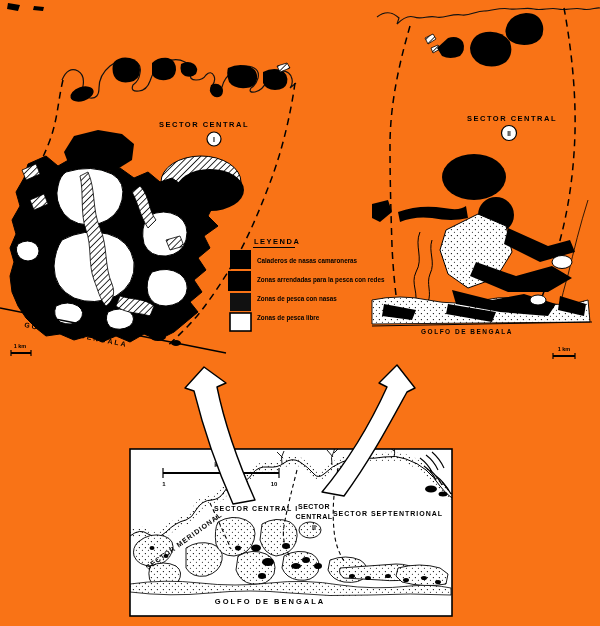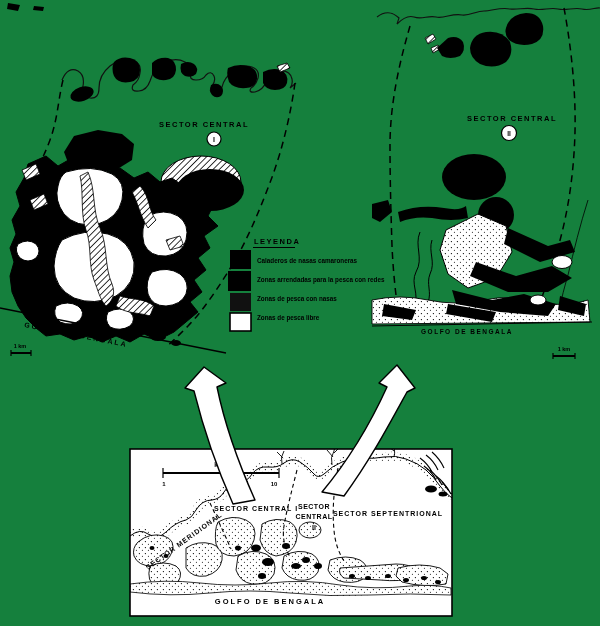--- a/index.html
+++ b/index.html
@@ -1,16 +1,16 @@
 <!DOCTYPE html>
 <html><head>
 <meta charset="utf-8">
 <style>
   html,body{margin:0;padding:0;background:#ffffff;}
-  .canvas{position:relative;width:600px;height:626px;background:#15803d;overflow:hidden;
+  .canvas{position:relative;width:600px;height:626px;background:#f97316;overflow:hidden;
           font-family:"Liberation Sans", sans-serif;}
   svg text{fill:#000;font-family:"Liberation Sans", sans-serif;}
   .lbl{font-weight:700;}
 </style>
 </head>
 <body>
 
 <div class="canvas">
 <svg width="600" height="626" viewBox="0 0 600 626" xmlns="http://www.w3.org/2000/svg">
   <defs>

